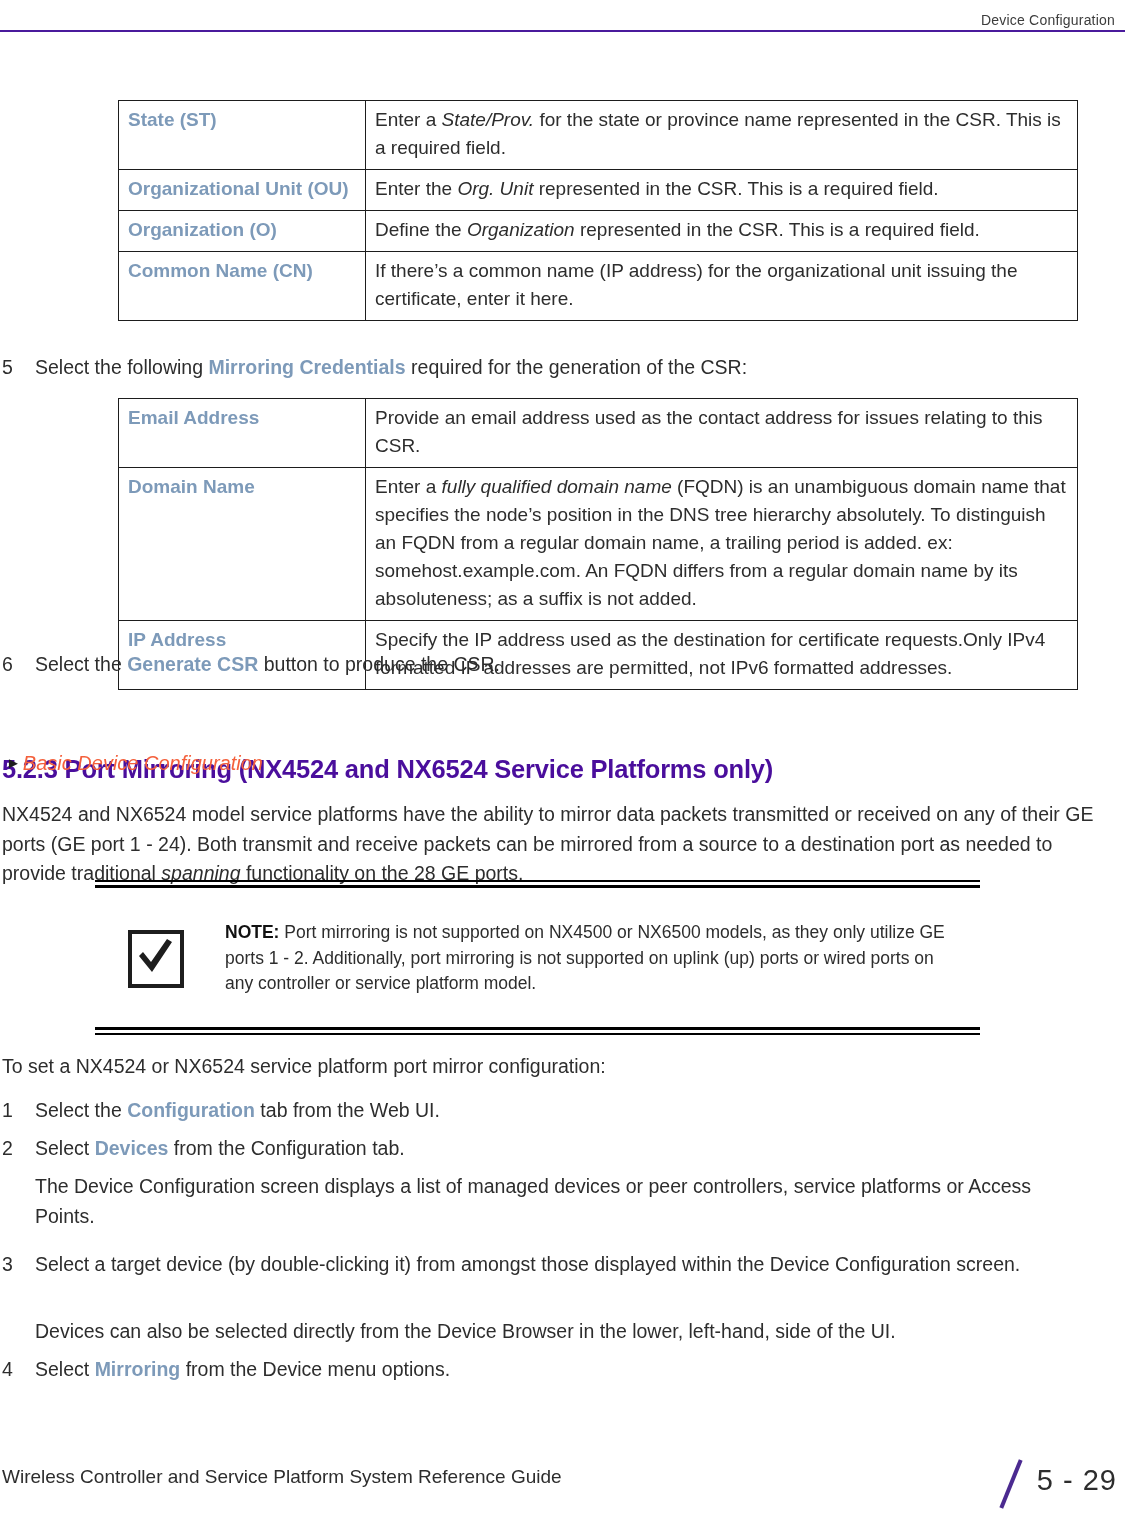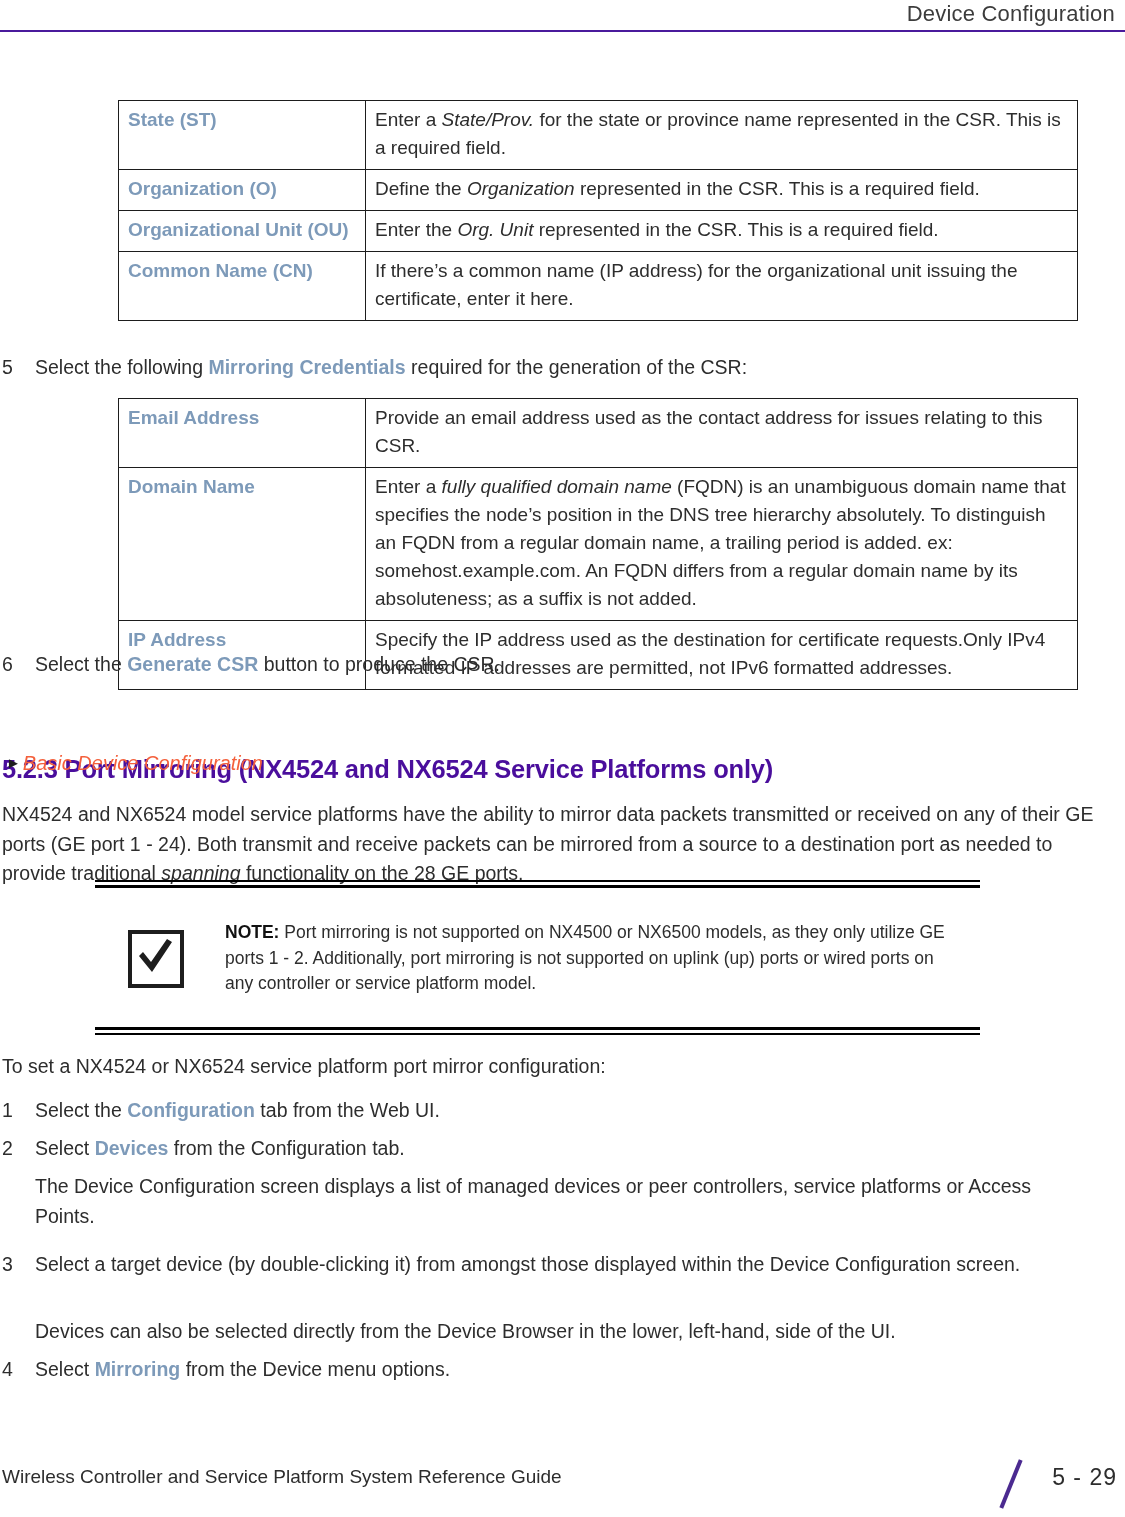--- a/index.html
+++ b/index.html
@@ -26,22 +26,22 @@
   .page-header {
     position: absolute;
     top: 0;
     left: 0;
     width: 1125px;
     height: 36px;
   }
   .page-header .hdr-text {
     position: absolute;
     right: 10px;
-    top: 1px;
-    font-size: 22px;
+    top: 12px;
+    font-size: 14px;
     letter-spacing: 0.2px;
     color: #3c3c3c;
     font-weight: 400;
     white-space: nowrap;
   }
   .page-header .hdr-rule {
     position: absolute;
     left: 0px;
     right: 0px;
     top: 30px;
@@ -192,21 +192,21 @@
     left: 2px;
     top: 0px;
     font-size: 19px;
     color: #2d2d2d;
     white-space: nowrap;
   }
   .footer-page {
     position: absolute;
     right: 8px;
     top: -2px;
-    font-size: 23px;
+    font-size: 29px;
     color: #2d2d2d;
     white-space: nowrap;
     letter-spacing: 1px;
   }
   .footer-slash {
     position: absolute;
     right: 112px;
     top: -8px;
     width: 4px;
     height: 52px;
@@ -225,26 +225,26 @@
     <div class="hdr-rule"></div>
   </div>
 
   <table class="doc-table" id="csr-table" style="left:118px; top:100px; width:935px;">
     <tbody>
       <tr>
         <td class="label">State (ST)</td>
         <td class="desc"><span>Enter a </span><em>State/Prov.</em><span> for the state or province name represented in the CSR. This is a required field.</span></td>
       </tr>
       <tr>
+        <td class="label">Organizational Unit (OU)</td>
+        <td class="desc"><span>Enter the </span><em>Org. Unit</em><span> represented in the CSR. This is a required field.</span></td>
+      </tr>
+      <tr>
         <td class="label">Organization (O)</td>
         <td class="desc"><span>Define the </span><em>Organization</em><span> represented in the CSR. This is a required field.</span></td>
-      </tr>
-      <tr>
-        <td class="label">Organizational Unit (OU)</td>
-        <td class="desc"><span>Enter the </span><em>Org. Unit</em><span> represented in the CSR. This is a required field.</span></td>
       </tr>
       <tr>
         <td class="label">Common Name (CN)</td>
         <td class="desc"><span>If there’s a common name (IP address) for the organizational unit issuing the certificate, enter it here.</span><em></em><span></span></td>
       </tr>
     </tbody>
   </table>
 
   <div class="step" style="left:2px; top:353px; width:1000px;">
     <span class="num">5</span>

